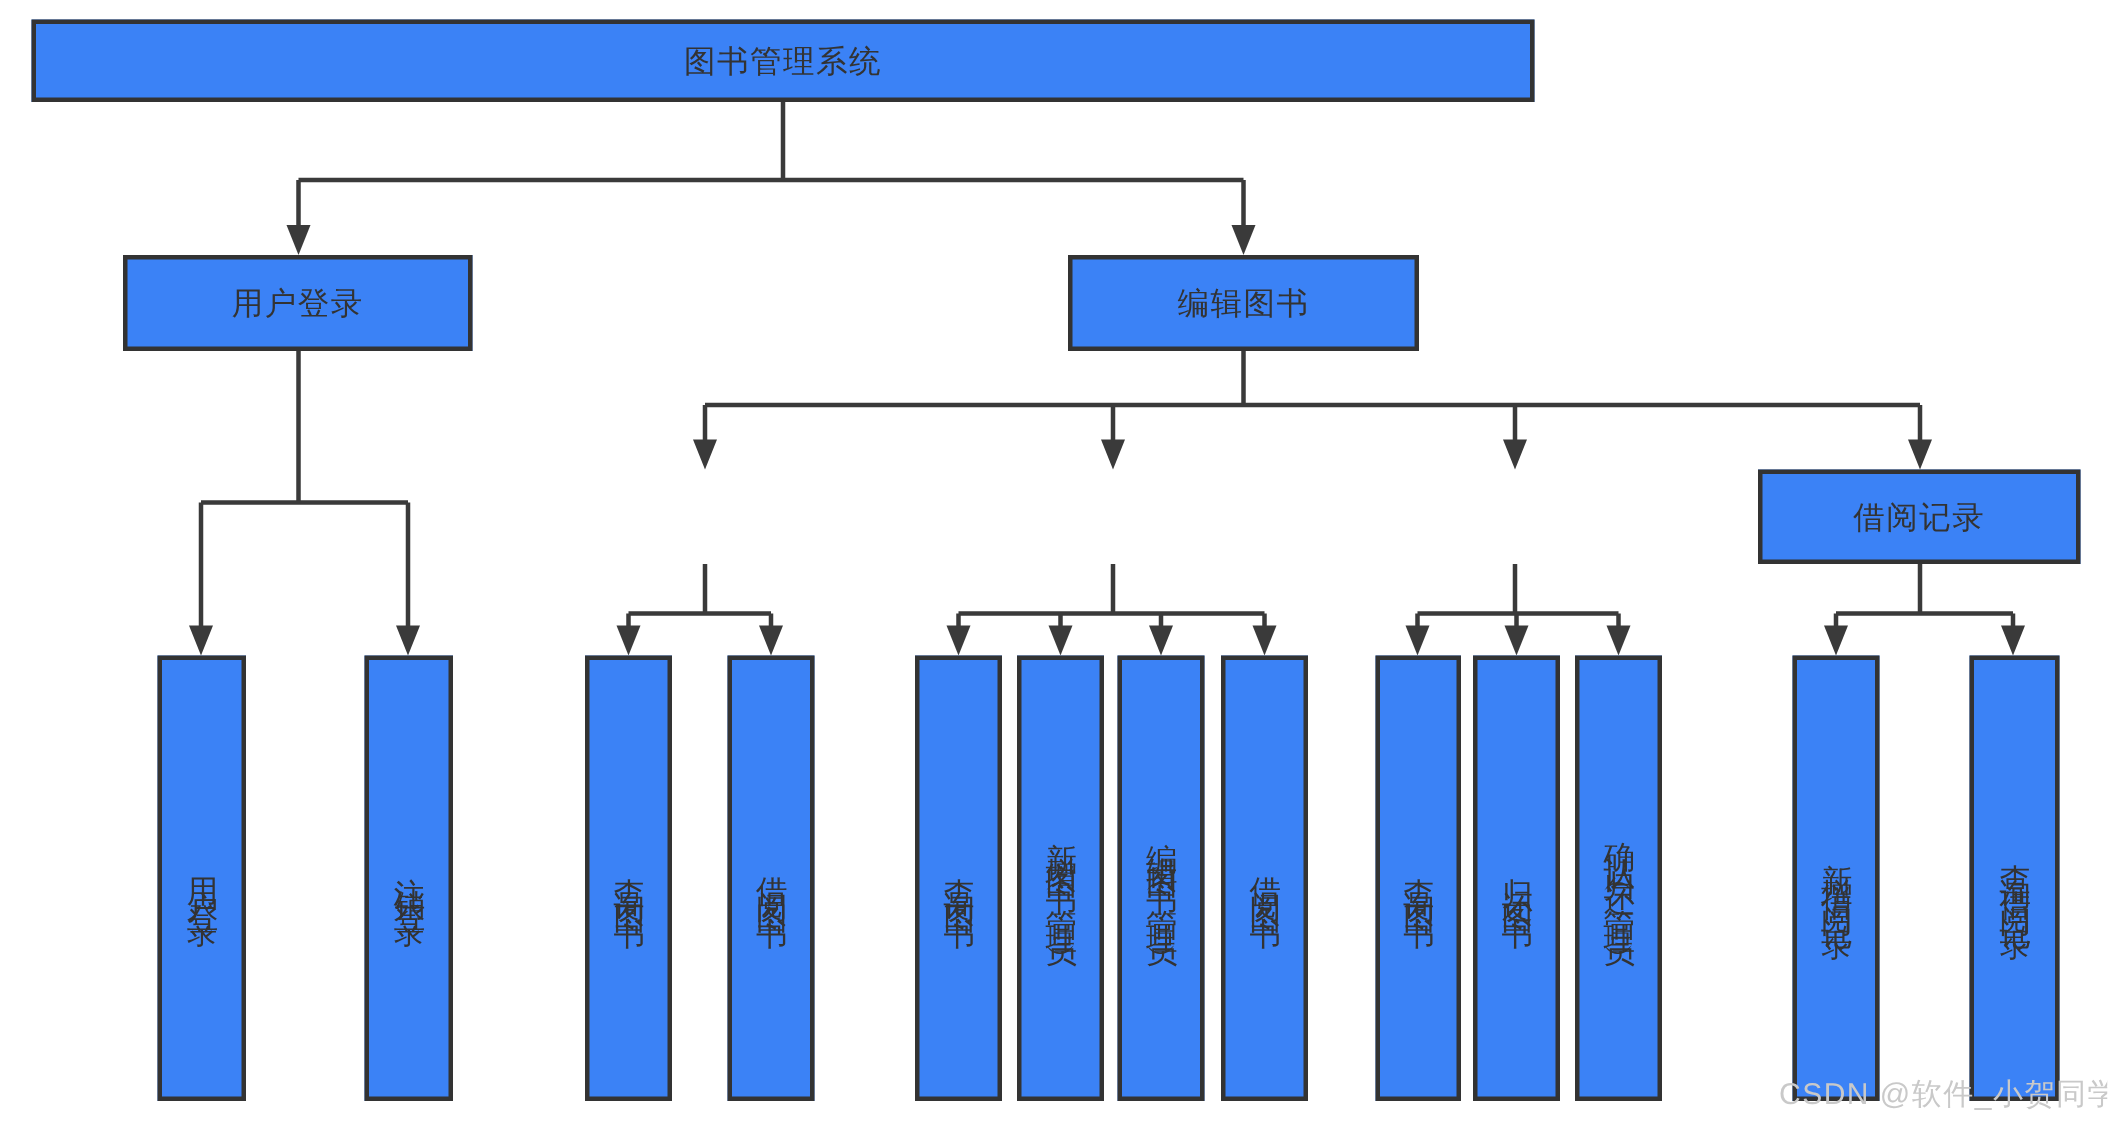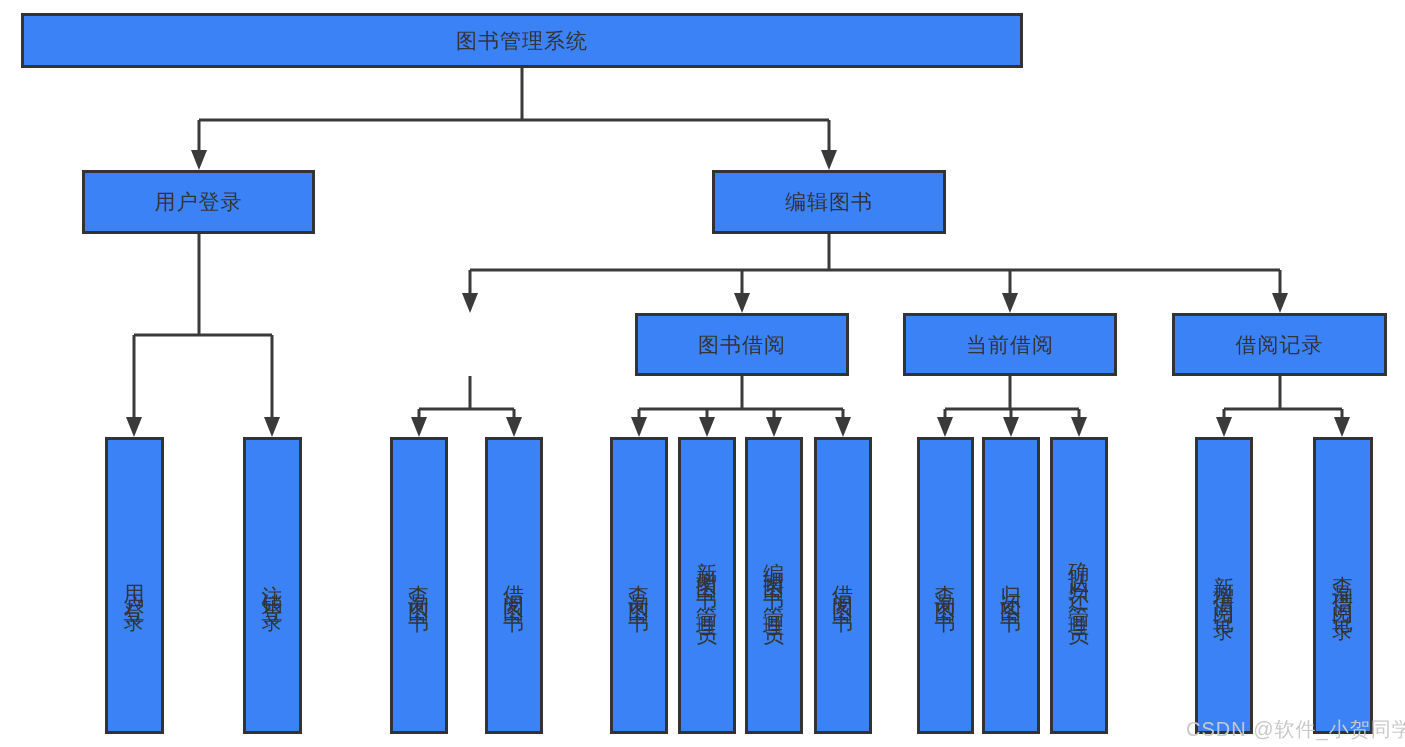--- a/index.html
+++ b/index.html
@@ -106,26 +106,20 @@
     <span class="hlabel">图书管理系统</span>
   </div>
 
   <div class="node" style="left:82px; top:170px; width:233px; height:64px;">
     <span class="hlabel">用户登录</span>
   </div>
   <div class="node" style="left:712px; top:170px; width:234px; height:64px;">
     <span class="hlabel">编辑图书</span>
   </div>
 
-  <div class="node" style="left:635px; top:313px; width:214px; height:63px;">
-    <span class="hlabel">图书借阅</span>
-  </div>
-  <div class="node" style="left:903px; top:313px; width:214px; height:63px;">
-    <span class="hlabel">当前借阅</span>
-  </div>
   <div class="node" style="left:1172px; top:313px; width:215px; height:63px;">
     <span class="hlabel">借阅记录</span>
   </div>
 
   <div class="node" style="left:105px; top:437px; width:59px; height:297px;">
     <span class="vlabel">用户登录</span>
   </div>
   <div class="node" style="left:243px; top:437px; width:59px; height:297px;">
     <span class="vlabel">注销登录</span>
   </div>

